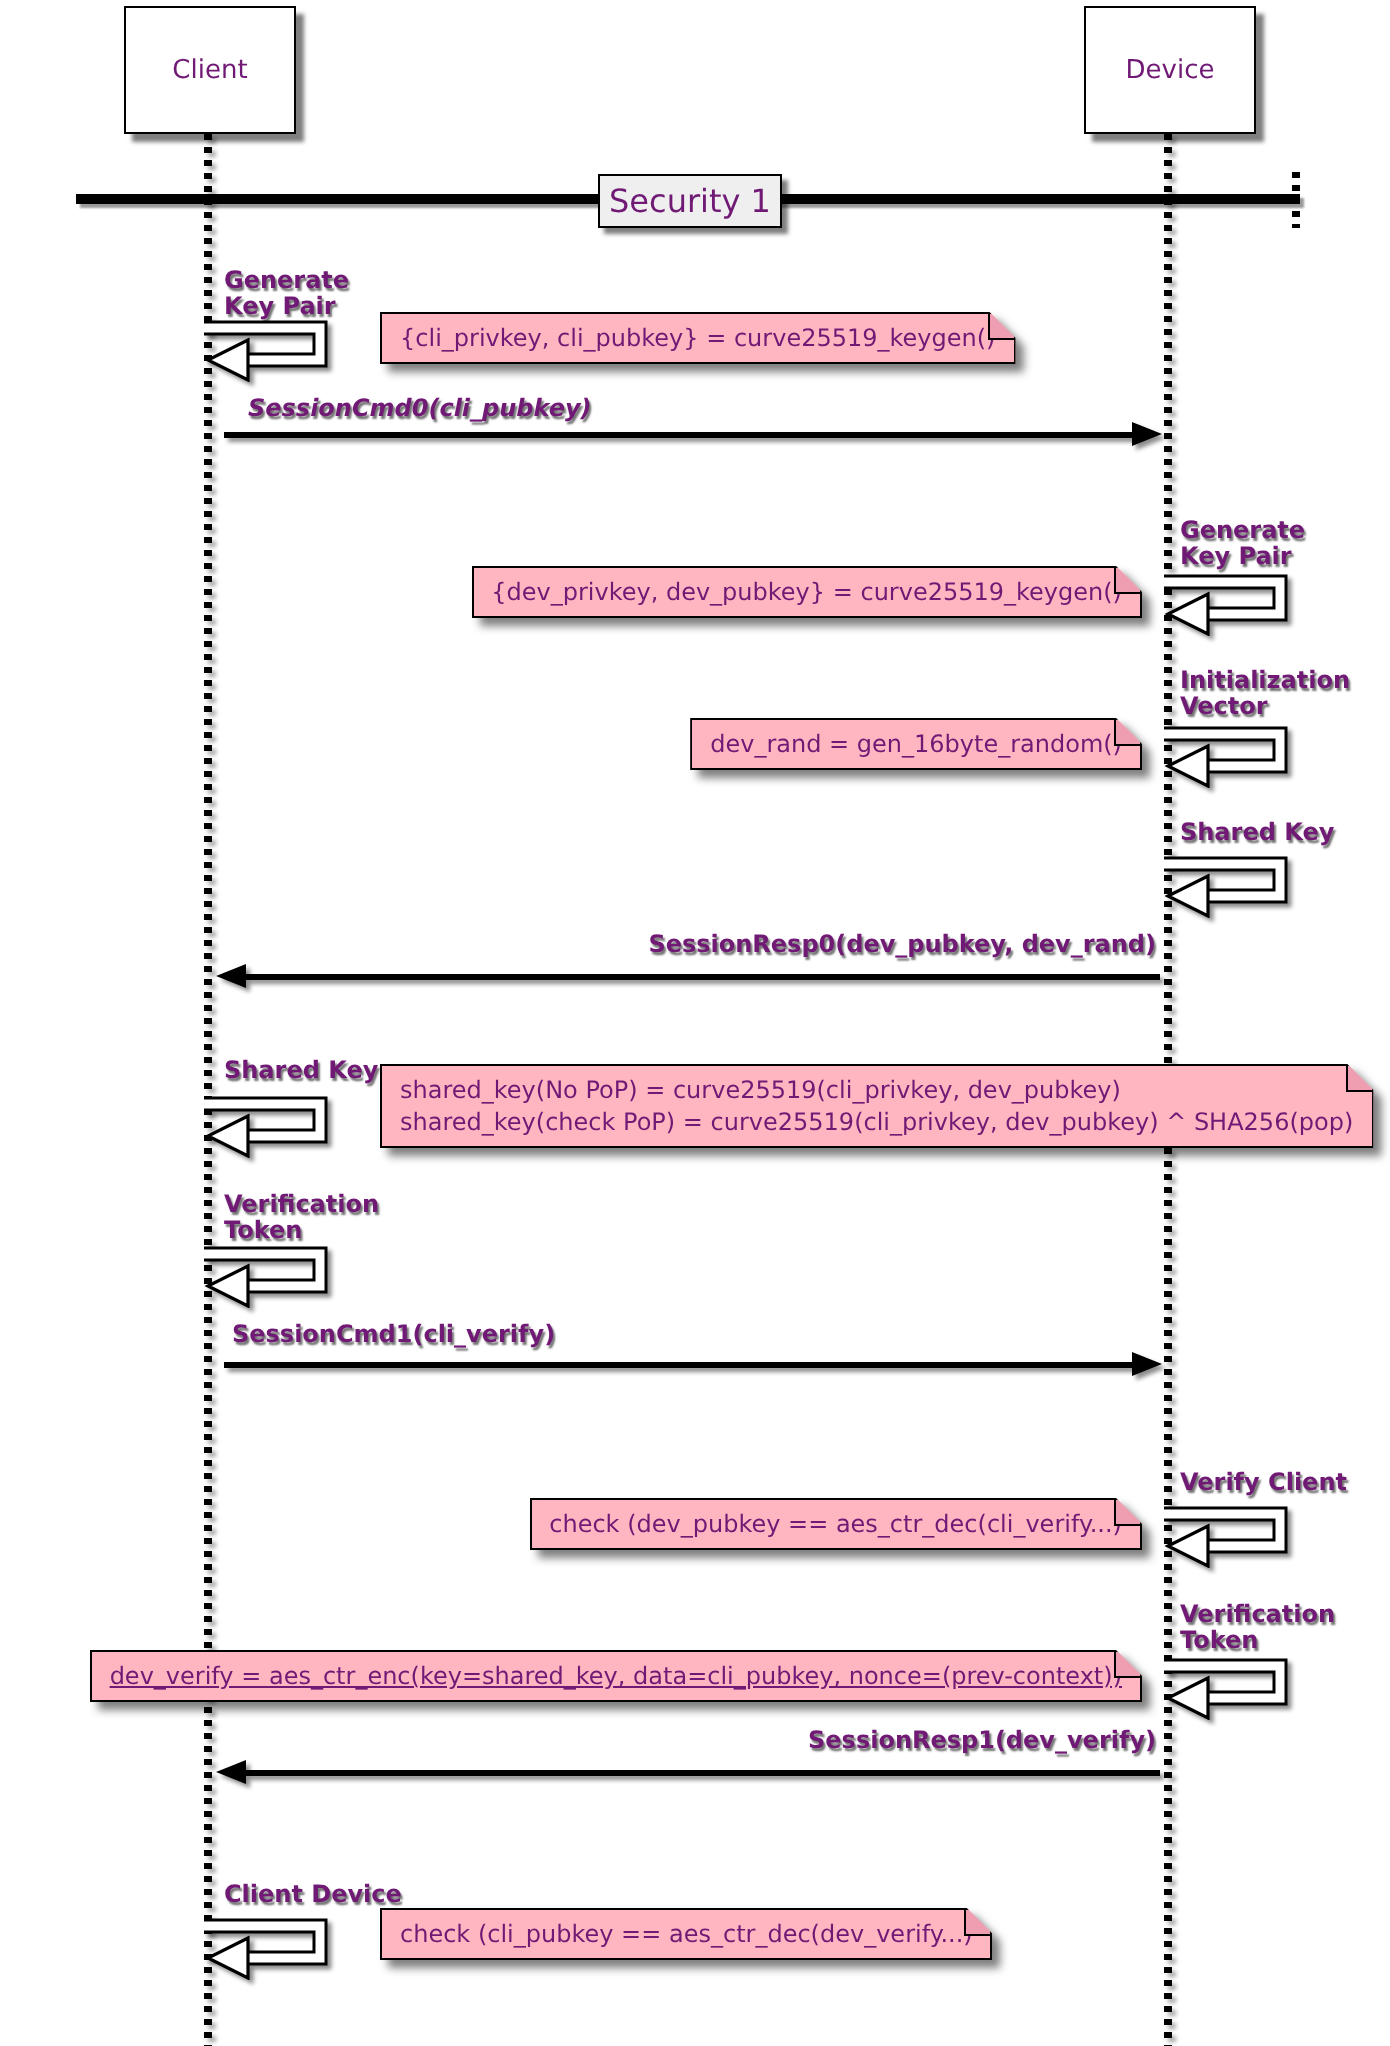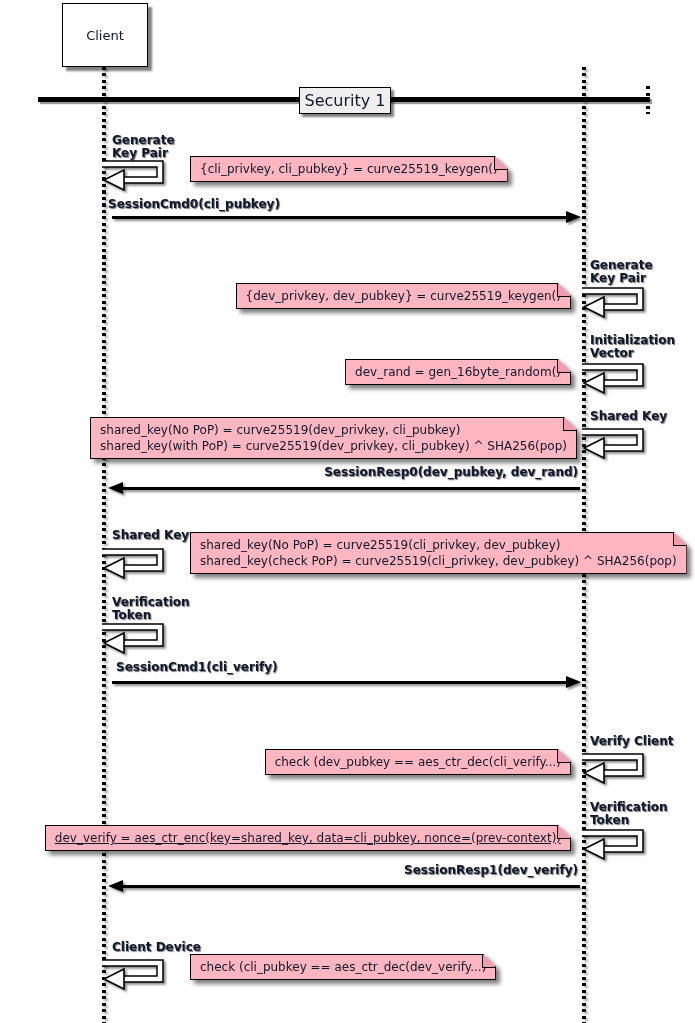--- a/index.html
+++ b/index.html
@@ -1,18 +1,18 @@
 <!DOCTYPE html>
 <html><head>
 <meta charset="utf-8">
 <style>
   html,body{margin:0;padding:0;background:#fff;}
   #diagram{
     position:relative;width:695px;height:1023px;overflow:hidden;background:#fff;
-    font-family:"DejaVu Sans","Liberation Sans",sans-serif;color:#0f172a;
+    font-family:"DejaVu Sans","Liberation Sans",sans-serif;color:#701a75;
   }
   
   .actor{
     position:absolute;top:3px;width:84px;height:62px;background:#fff;
     border:1.4px solid #000;box-shadow:4px 4px 2px rgba(0,0,0,0.5);
     display:flex;align-items:center;justify-content:center;font-size:13px;
   }
   
   .lifeline{
     position:absolute;top:67px;width:4px;height:956px;
@@ -69,20 +69,23 @@
   }
 </style>
 </head>
 <body>
 
 <div id="diagram">
 
   <div class="actor" style="left:62px;">
     <span>Client</span>
   </div>
+  <div class="actor" style="left:542px;">
+    <span>Device</span>
+  </div>
 
   <div class="lifeline" style="left:102px;"></div>
   <div class="lifeline" style="left:582px;"></div>
 
   <div class="divider-line"></div>
   <div class="edge-mark"></div>
   <div class="divider-label">
     <span>Security 1</span>
   </div>
 
@@ -90,21 +93,21 @@
 Key Pair</div>
   <svg class="self-arrow" style="left:102px;top:157px;" viewBox="0 0 66 34">
     <path class="tube-outer" d="M0 7 H58 V23 H22"></path>
       <path class="tube-inner" d="M-2 7 H58 V23 H22"></path>
       <polygon class="ah" points="22,13 2,23 22,33"></polygon>
   </svg>
   <div class="note-wrap" style="left:190px;top:156px;">
     <div class="note">{cli_privkey, cli_pubkey} = curve25519_keygen()</div>
   </div>
 
-  <div class="lbl" style="left:108px;top:198px;">SessionCmd0(cli_pubkey)</div>
+  <div class="lbl" style="left:124px;top:198px;font-style:italic;">SessionCmd0(cli_pubkey)</div>
   <div class="msg right" style="left:112px;top:211px;width:469px;">
     <div class="line"></div>
     <div class="head"></div>
   </div>
 
   <div class="lbl" style="left:590px;top:259px;">Generate
 Key Pair</div>
   <svg class="self-arrow" style="left:582px;top:284px;" viewBox="0 0 66 34">
     <path class="tube-outer" d="M0 7 H58 V23 H22"></path>
       <path class="tube-inner" d="M-2 7 H58 V23 H22"></path>
@@ -124,24 +127,20 @@
   <div class="note-wrap" style="right:124px;top:359px;">
     <div class="note">dev_rand = gen_16byte_random()</div>
   </div>
 
   <div class="lbl" style="left:590px;top:410px;">Shared Key</div>
   <svg class="self-arrow" style="left:582px;top:425px;" viewBox="0 0 66 34">
     <path class="tube-outer" d="M0 7 H58 V23 H22"></path>
       <path class="tube-inner" d="M-2 7 H58 V23 H22"></path>
       <polygon class="ah" points="22,13 2,23 22,33"></polygon>
   </svg>
-  <div class="note-wrap" style="right:118px;top:417px;">
-    <div class="note">shared_key(No PoP) = curve25519(dev_privkey, cli_pubkey)
-shared_key(with PoP) = curve25519(dev_privkey, cli_pubkey) ^ SHA256(pop)</div>
-  </div>
 
   <div class="lbl r" style="right:117px;top:466px;">SessionResp0(dev_pubkey, dev_rand)</div>
   <div class="msg left" style="left:108px;top:482px;width:472px;">
     <div class="line"></div>
     <div class="head"></div>
   </div>
 
   <div class="lbl" style="left:112px;top:529px;">Shared Key</div>
   <svg class="self-arrow" style="left:102px;top:545px;" viewBox="0 0 66 34">
     <path class="tube-outer" d="M0 7 H58 V23 H22"></path>

